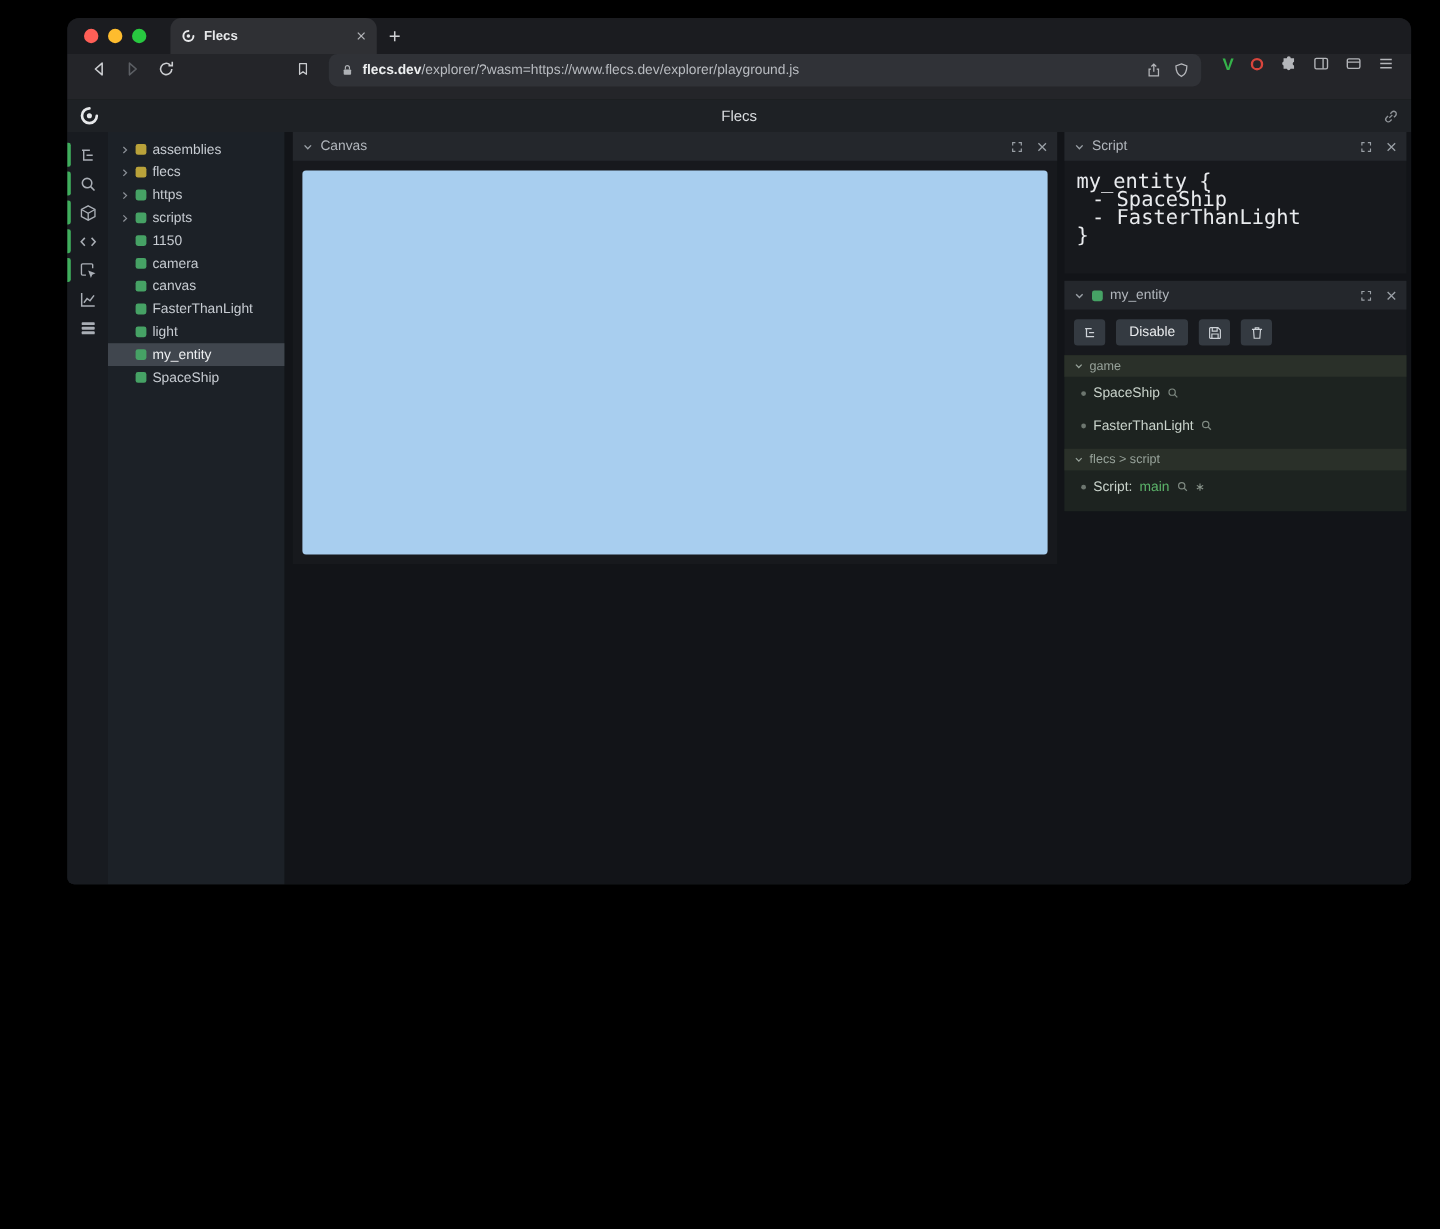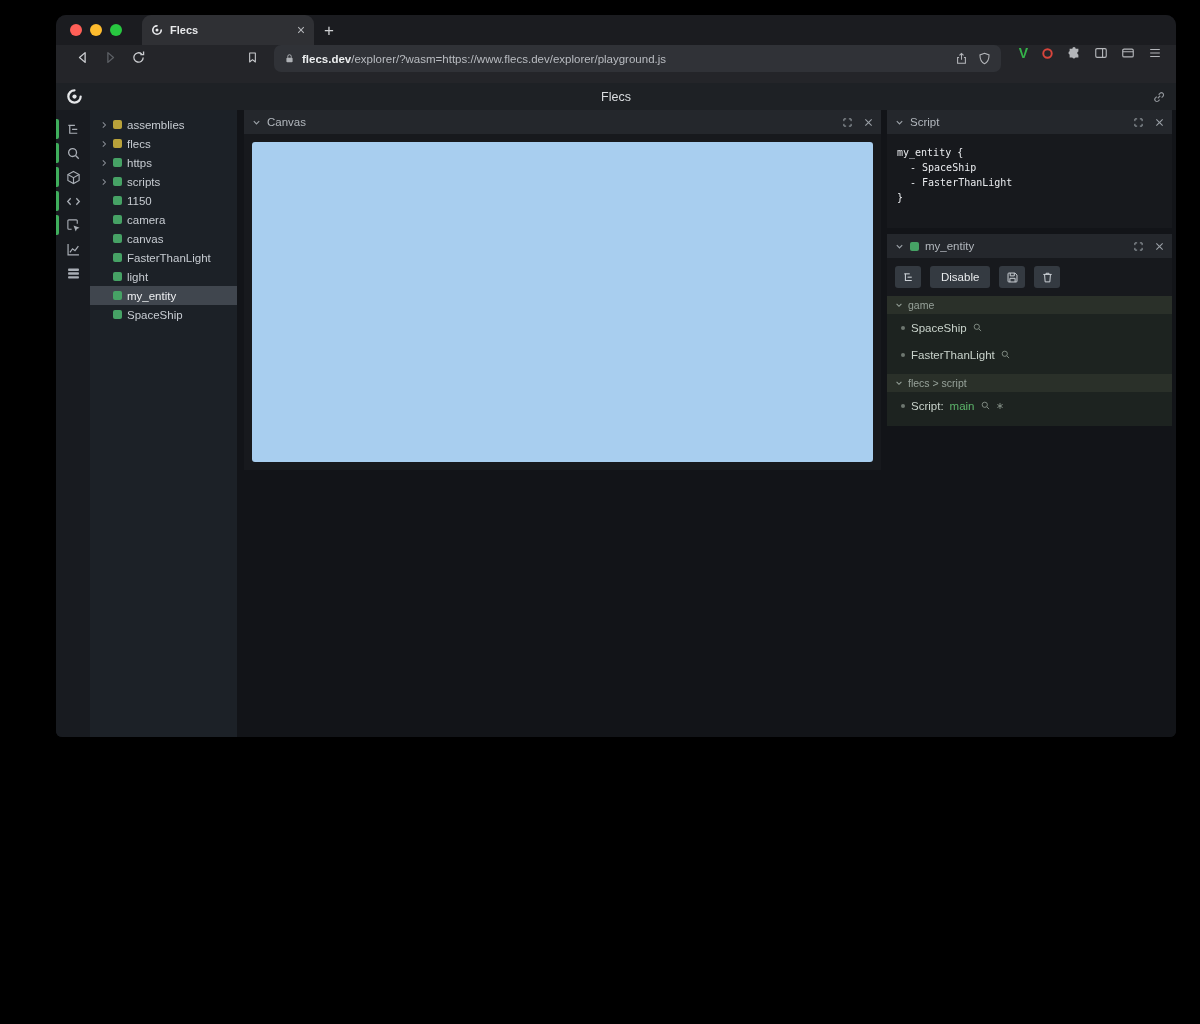--- a/index.html
+++ b/index.html
@@ -55,21 +55,21 @@
   .ph-btn{color:#9aa0a6;background:none;border:none;display:flex;align-items:center;margin-left:6px;}
   .dot{width:4px;height:4px;border-radius:50%;background:#858a90;flex:none;}
 
   .canvas-panel{left:188px;top:0;width:637px;height:360px;}
   .canvas-body{padding:8px;}
   .canvas-surface{width:100%;height:320px;background:var(--canvas-blue,#a8ceef);border-radius:3px;}
 
   .search-panel{left:188px;top:366px;width:637px;height:24px;}
 
   .editor-panel{left:831px;top:0;width:285px;height:118px;}
-  .editor-body{padding:11px 10px;font-family:"DejaVu Sans Mono",monospace;font-size:10px;line-height:15px;color:#e9ebee;}
+  .editor-body{padding:11px 10px;font-family:"DejaVu Sans Mono",monospace;font-size:17px;line-height:15px;color:#e9ebee;}
   .code-line.indent{padding-left:13px;}
 
   .entity-panel{left:831px;top:124px;width:285px;}
   .entity-toolbar{display:flex;align-items:center;gap:9px;padding:8px;}
   .tool-btn{height:22px;min-width:26px;background:#343a41;border:none;border-radius:3px;color:#ced3d8;display:flex;align-items:center;justify-content:center;padding:0 6px;font-size:11.5px;}
   .tool-btn.text{padding:0 11px;color:#e9ebed;font-weight:400;}
   .entity-content{background:#1d2320;padding-bottom:7px;}
   .section-header{height:18px;background:#2a3029;display:flex;align-items:center;gap:5px;padding:0 8px;color:#97a29a;font-size:10.5px;}
   .section-header.second{margin-top:6px;}
   .comp-row{height:27px;display:flex;align-items:center;gap:6px;padding:0 10px 0 14px;font-size:11.5px;color:#c9d3cb;}

